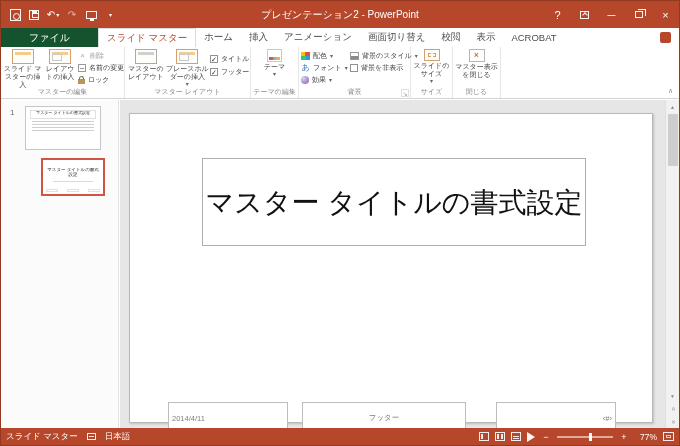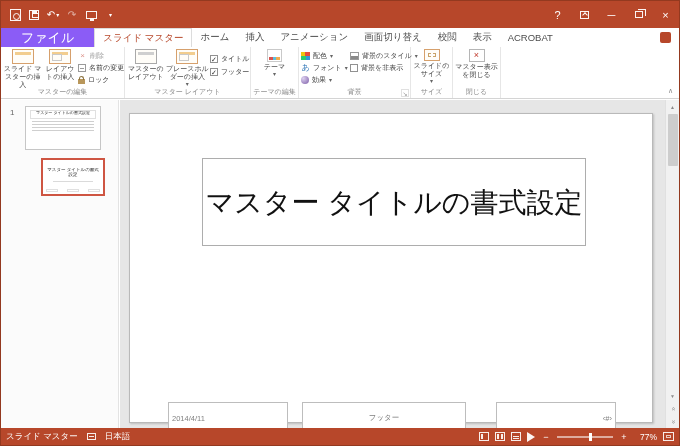--- a/index.html
+++ b/index.html
@@ -22,21 +22,21 @@
   .title-text{position:absolute;left:50%;transform:translateX(-50%);font-size:10px;white-space:nowrap;color:#fff}
   .wincontrols{margin-left:auto;display:flex;height:100%}
   .wbtn{width:27px;height:100%;display:flex;align-items:center;justify-content:center;font-size:11px;color:#fff}
   .ic-ribbonopt{width:9px;height:8px;border:1px solid rgba(255,255,255,.95);position:relative}
   .ic-ribbonopt::after{content:"";position:absolute;left:2px;top:1px;width:3px;height:3px;border-left:1px solid #fff;border-top:1px solid #fff;transform:rotate(45deg)}
   .ic-restore{width:8px;height:7px;border:1px solid rgba(255,255,255,.95);position:relative}
   .ic-restore::after{content:"";position:absolute;left:2px;top:-3px;width:7px;height:6px;border:1px solid rgba(255,255,255,.95);border-bottom:none;border-left:none}
 
   
   .tabrow{position:absolute;left:0;top:27px;right:0;height:19px;background:#fff;display:flex;align-items:stretch}
-  .file-tab{background:#8b5cf6;color:#fff;font-size:13px;padding:0 20px;display:flex;align-items:center}
+  .file-tab{background:#14532d;color:#fff;font-size:10px;padding:0 28px;display:flex;align-items:center}
   .tab{font-size:9.5px;color:#4c4c4c;padding:0 8px;display:flex;align-items:center}
   .tab.active{color:#B7472A;background:#fff;border:1px solid #dcdcdc;border-bottom:none}
   .account-badge{margin-left:auto;margin-right:8px;align-self:center;width:11px;height:11px;background:#B7472A;border-radius:2px}
 
   
   .ribbon{position:absolute;left:0;top:46px;right:0;height:52px;background:#fff;border-bottom:1px solid #d4d4d4;display:flex}
   .rgroup{position:relative;height:100%;border-right:1px solid #e6e6e6;display:flex;flex-direction:column;padding:1px 2px 0}
   .rg-body{flex:1;display:flex;align-items:flex-start;gap:1px}
   .rg-label{height:12px;text-align:center;font-size:7px;color:#8b8b8b;line-height:11px;white-space:nowrap}
   .bigbtn{height:37px;display:flex;flex-direction:column;align-items:center;justify-content:flex-start;font-size:7px;color:#444;text-align:center;line-height:1.15;padding-top:1px;cursor:default}
@@ -138,20 +138,21 @@
       <span class="qbtn dim">
           <span>↷</span>
         </span>
       <span class="qbtn">
           <span class="ic-present"></span>
         </span>
       <span class="qbtn">
           <span class="tinycaret">▾</span>
         </span>
     </div>
+    <div class="title-text">プレゼンテーション2 - PowerPoint</div>
     <div class="wincontrols">
       <span class="wbtn">?</span>
       <span class="wbtn">
           <span class="ic-ribbonopt"></span>
         </span>
       <span class="wbtn">─</span>
       <span class="wbtn">
           <span class="ic-restore"></span>
         </span>
       <span class="wbtn">×</span>

